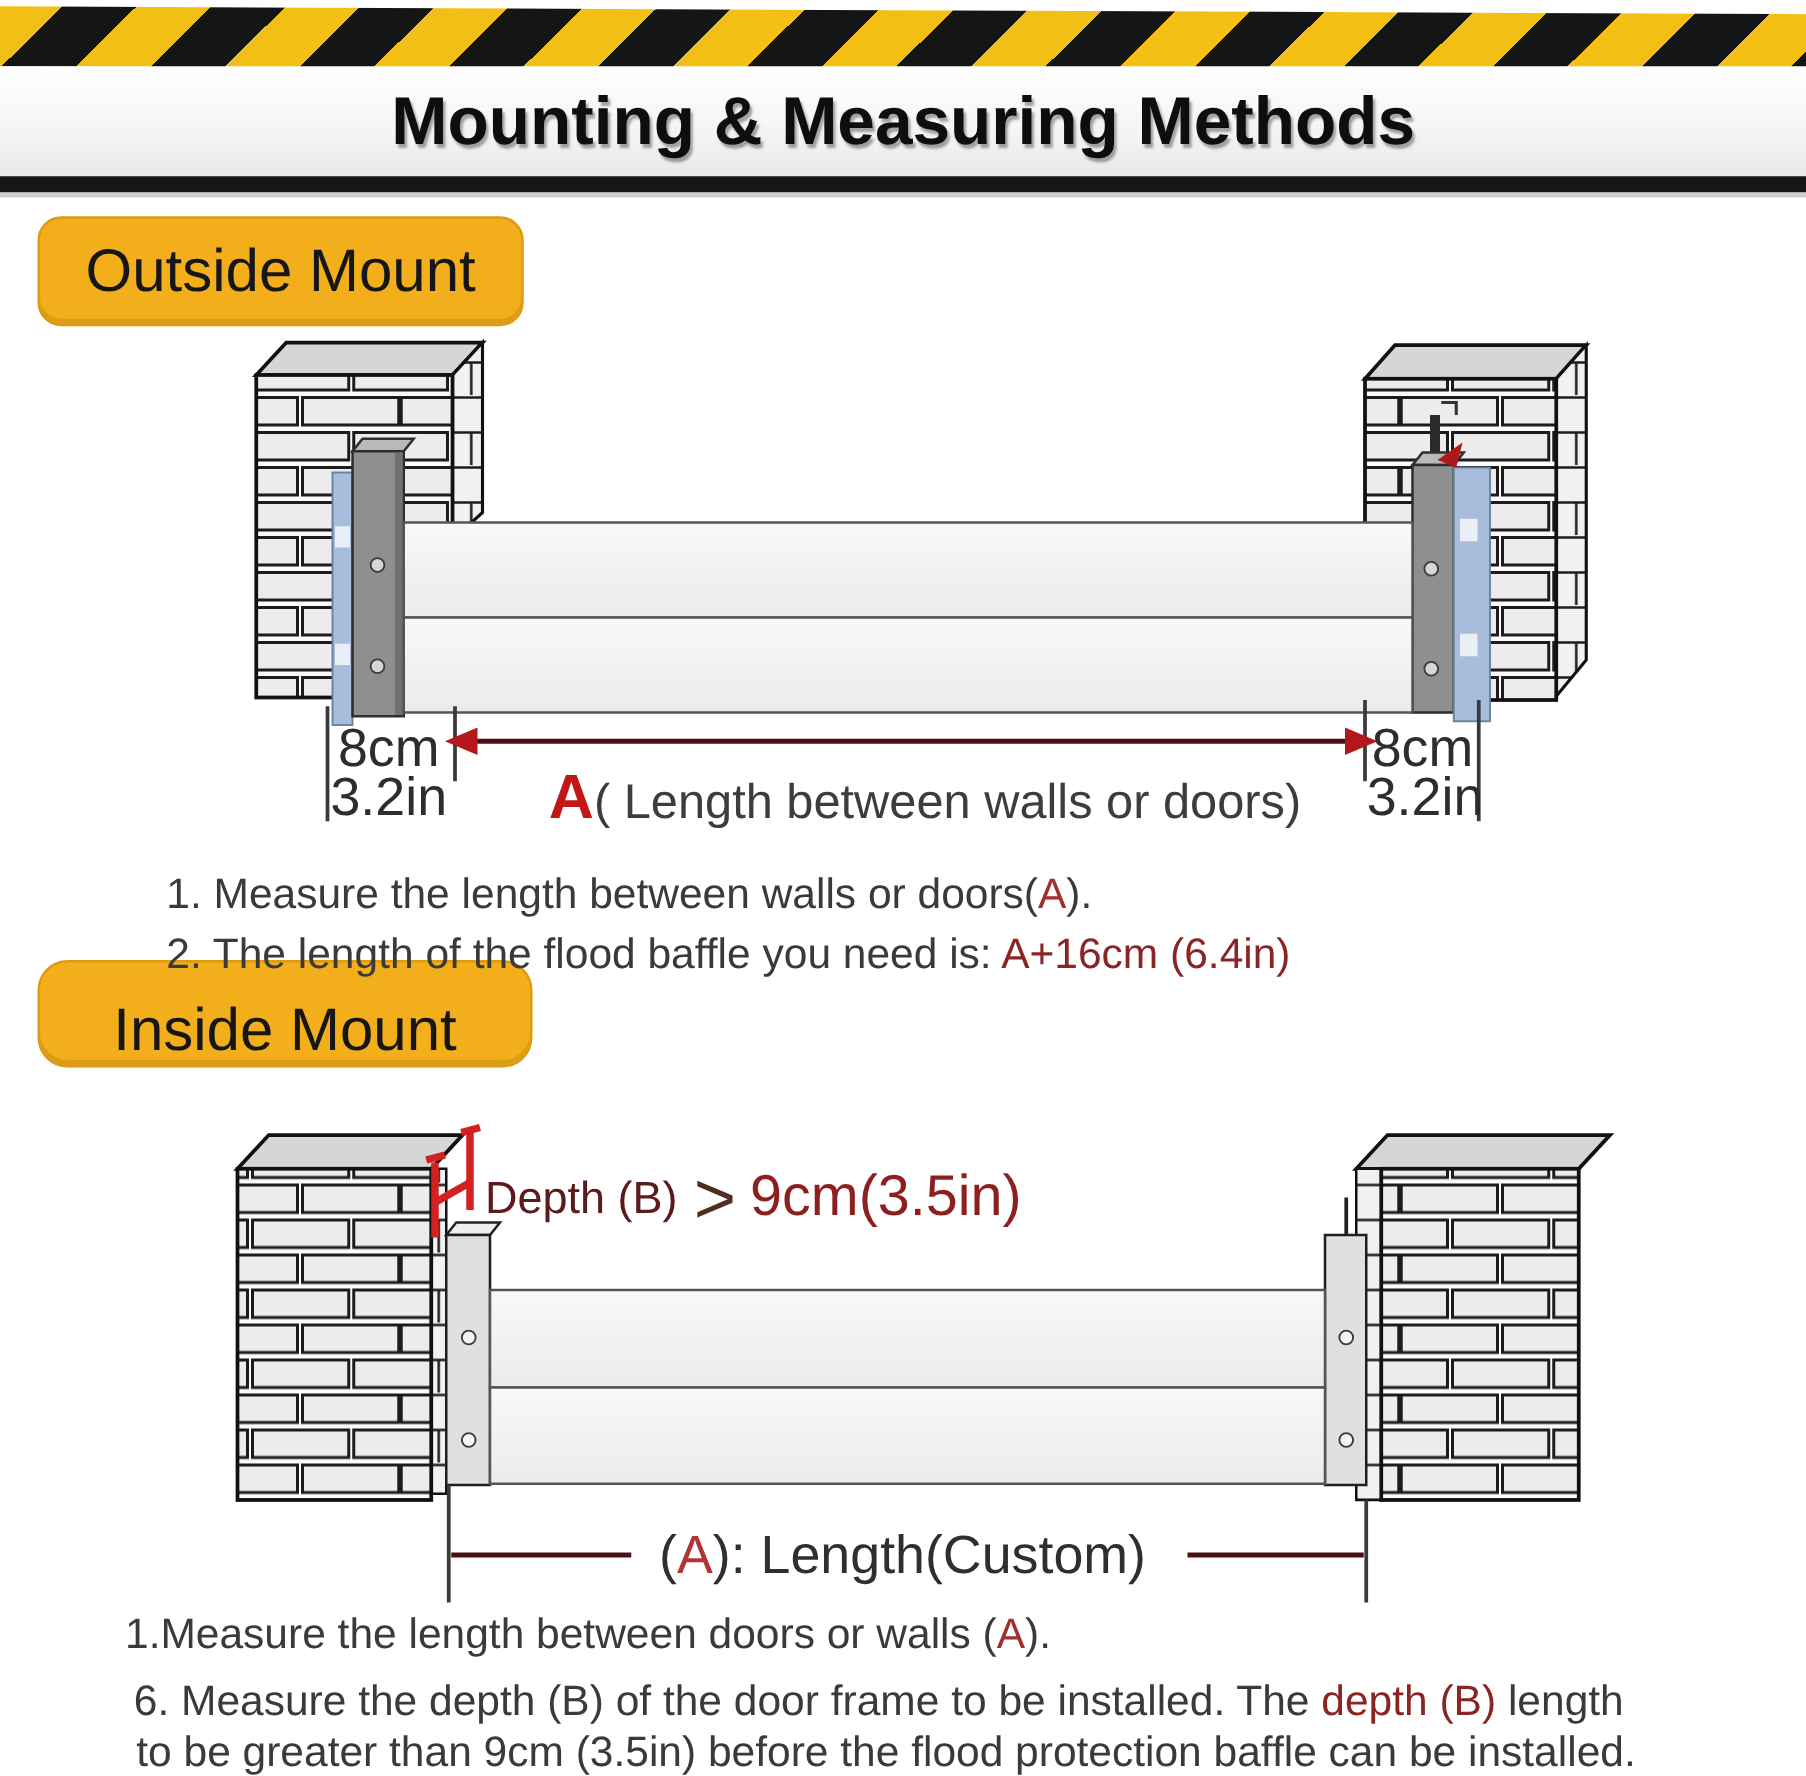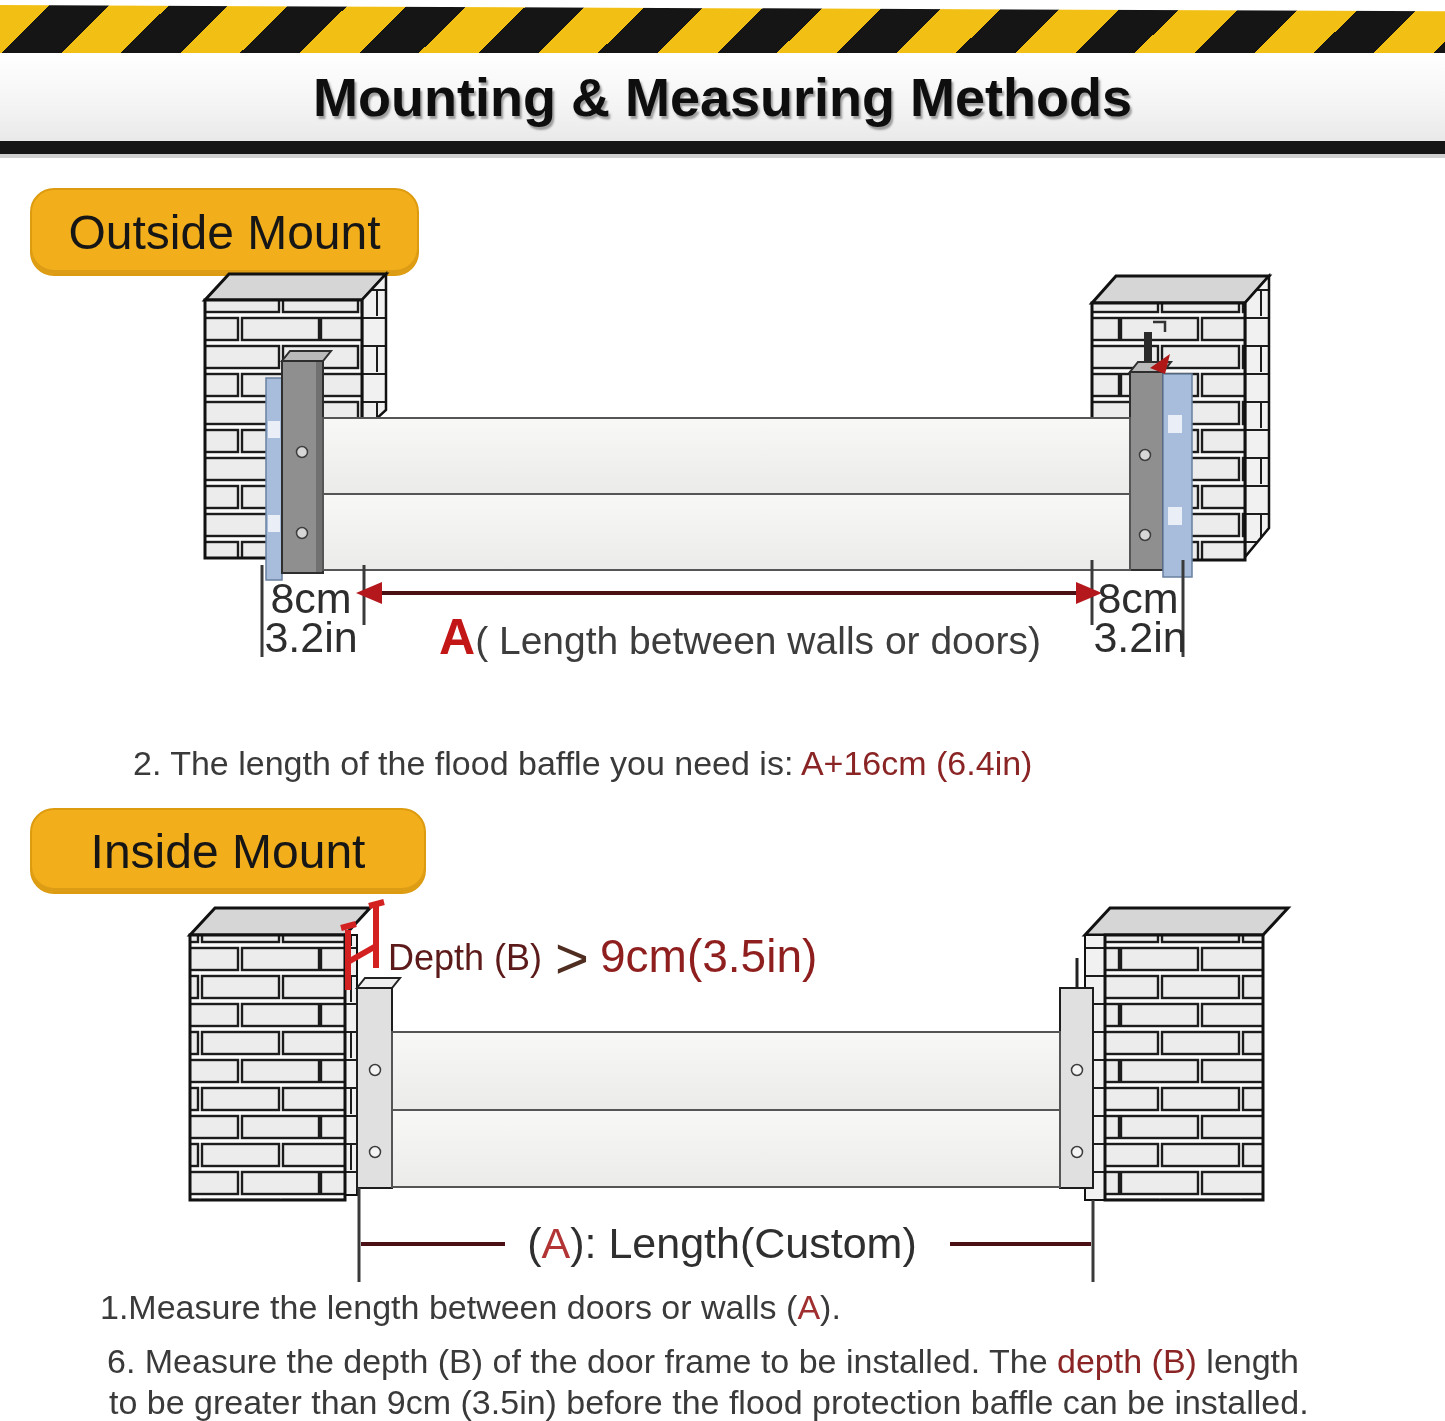--- a/index.html
+++ b/index.html
@@ -23,22 +23,22 @@
     text-shadow:2px 3px 2px rgba(90,90,90,.55);white-space:nowrap;
   }
   .black-bar{position:absolute;left:0;top:141px;width:1445px;height:13px;background:#161616;}
   .gray-line{position:absolute;left:0;top:154px;width:1445px;height:4px;background:#cfcfcf;}
   
   .badge{
     position:absolute;background:#f2ae1b;border:2px solid #dd9b10;border-radius:24px;
     display:flex;align-items:center;justify-content:center;color:#161616;
     font-size:48px;box-shadow:inset 0 -4px 0 rgba(120,80,0,.18);white-space:nowrap;
   }
-  #badge-outside{left:30px;top:188px;width:385px;height:84px;}
-  #badge-inside{left:30px;top:808px;width:392px;height:82px;}
+  #badge-outside{left:30px;top:173px;width:385px;height:84px;border-radius:19px;}
+  #badge-inside{left:30px;top:768px;width:392px;height:82px;align-items:flex-end;}
   
   svg{position:absolute;left:0;font-family:"Liberation Sans",sans-serif;}
   #diagram-outside{top:260px;}
   #diagram-inside{top:890px;}
   
   .ins{position:absolute;font-size:34px;color:#3a3a3a;white-space:nowrap;}
   .ra{color:#a03030;}
   .mar{color:#8b2525;}
 </style>
 </head>
@@ -139,20 +139,21 @@
       <polygon points="356,333 382,322 382,344" fill="#b5181c"></polygon>
       <polygon points="1102,333 1076,322 1076,344" fill="#b5181c"></polygon>
     </g>
     <text x="311" y="353" font-size="43" fill="#2d2d2d" text-anchor="middle">8cm</text>
     <text x="311" y="392" font-size="43" fill="#2d2d2d" text-anchor="middle">3.2in</text>
     <text x="1138" y="353" font-size="43" fill="#2d2d2d" text-anchor="middle">8cm</text>
     <text x="1140" y="392" font-size="43" fill="#2d2d2d" text-anchor="middle">3.2in</text>
     <text x="740" y="394" text-anchor="middle"><tspan font-size="50" font-weight="bold" fill="#c31616">A</tspan><tspan font-size="39" fill="#3d3d3d">( Length between walls or doors)</tspan></text>
   </svg>
 
+  <div class="ins" style="left:133px;top:696px;"><span>1. Measure the length between walls or doors(</span><span class="ra">A</span><span>).</span></div>
   <div class="ins" style="left:133px;top:744px;"><span>2. The length of the flood baffle you need is: </span><span class="mar">A+16cm (6.4in)</span></div>
 
   <svg id="diagram-inside" width="1445" height="400" viewBox="0 0 1445 400">
 
     <g>
       <polygon points="190,45 345,45 370,18 215,18" fill="#d6d6d6" stroke="#111" stroke-width="3"></polygon>
       <rect x="345" y="45" width="12" height="260" fill="url(#sideb)" stroke="#111" stroke-width="2"></rect>
       <rect x="190" y="45" width="155" height="265" fill="url(#brick)" stroke="#111" stroke-width="3"></rect>
     </g>
 

